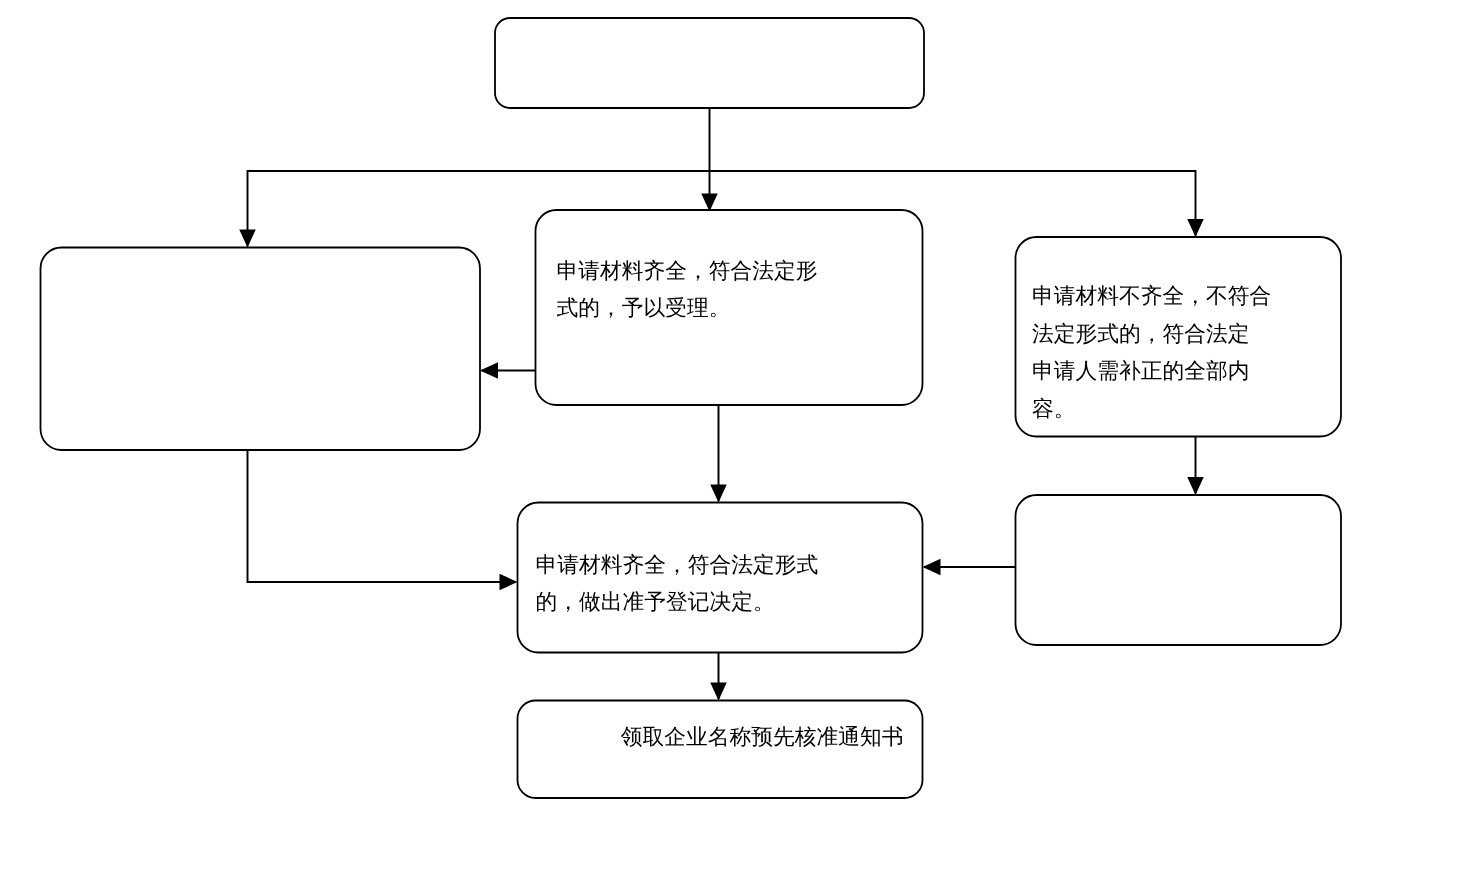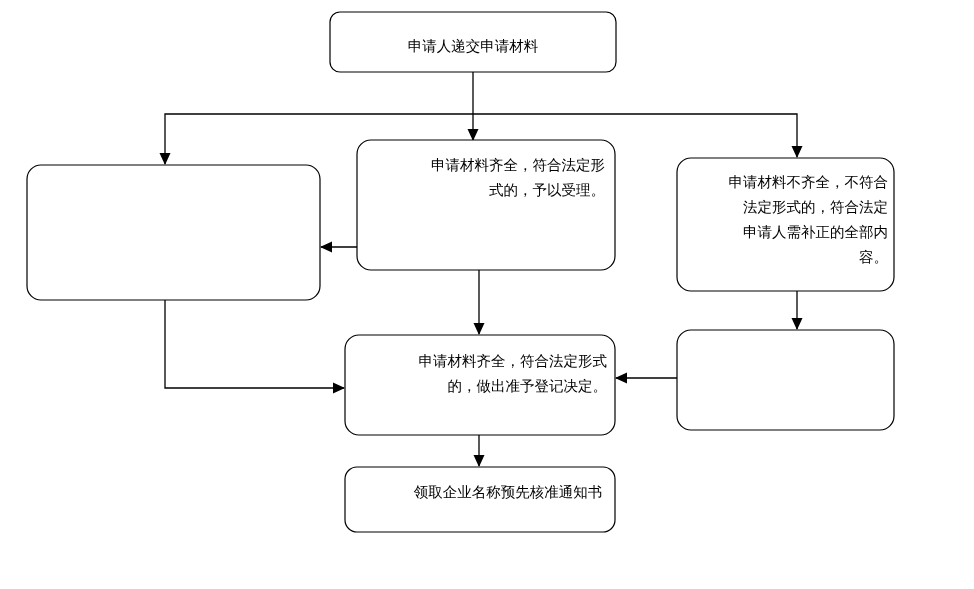--- a/index.html
+++ b/index.html
@@ -41,21 +41,21 @@
     box-sizing: border-box;
     color: #000000;
     font-family: "DejaVu Sans", "Liberation Sans", sans-serif;
     font-size: 14.5px;
     line-height: 25px;
     letter-spacing: 0px;
     white-space: pre-wrap;
     pointer-events: none;
   }
   .t-center-h { text-align: center; }
-  .t-left { text-align: right; }
+  .t-left { text-align: left; margin-top: 16px; }
 </style>
 </head>
 <body>
 
 <div id="page">
 
   <svg class="flow" viewBox="0 0 974 589">
 
     <g>
       <path class="edge-line" d="M 473 72 L 473 140"></path>
@@ -110,21 +110,20 @@
 
     <rect class="node-rect" x="677" y="158" width="217" height="133" rx="14" ry="14"></rect>
 
     <rect class="node-rect" x="677" y="330" width="217" height="100" rx="14" ry="14"></rect>
 
     <rect class="node-rect" x="345" y="335" width="270" height="100" rx="14" ry="14"></rect>
 
     <rect class="node-rect" x="345" y="467" width="270" height="65" rx="12" ry="12"></rect>
   </svg>
 
-  <div class="node-text t-center-h" style="left:330px; top:34px; width:286px;">申请人递交申请材料</div>
 
   <div class="node-text t-left" style="left:371px; top:153px; width:234px;">申请材料齐全，符合法定形
 式的，予以受理。</div>
 
 
   <div class="node-text t-left" style="left:688px; top:170px; width:200px;">申请材料不齐全，不符合
 法定形式的，符合法定
 申请人需补正的全部内
 容。</div>
 

